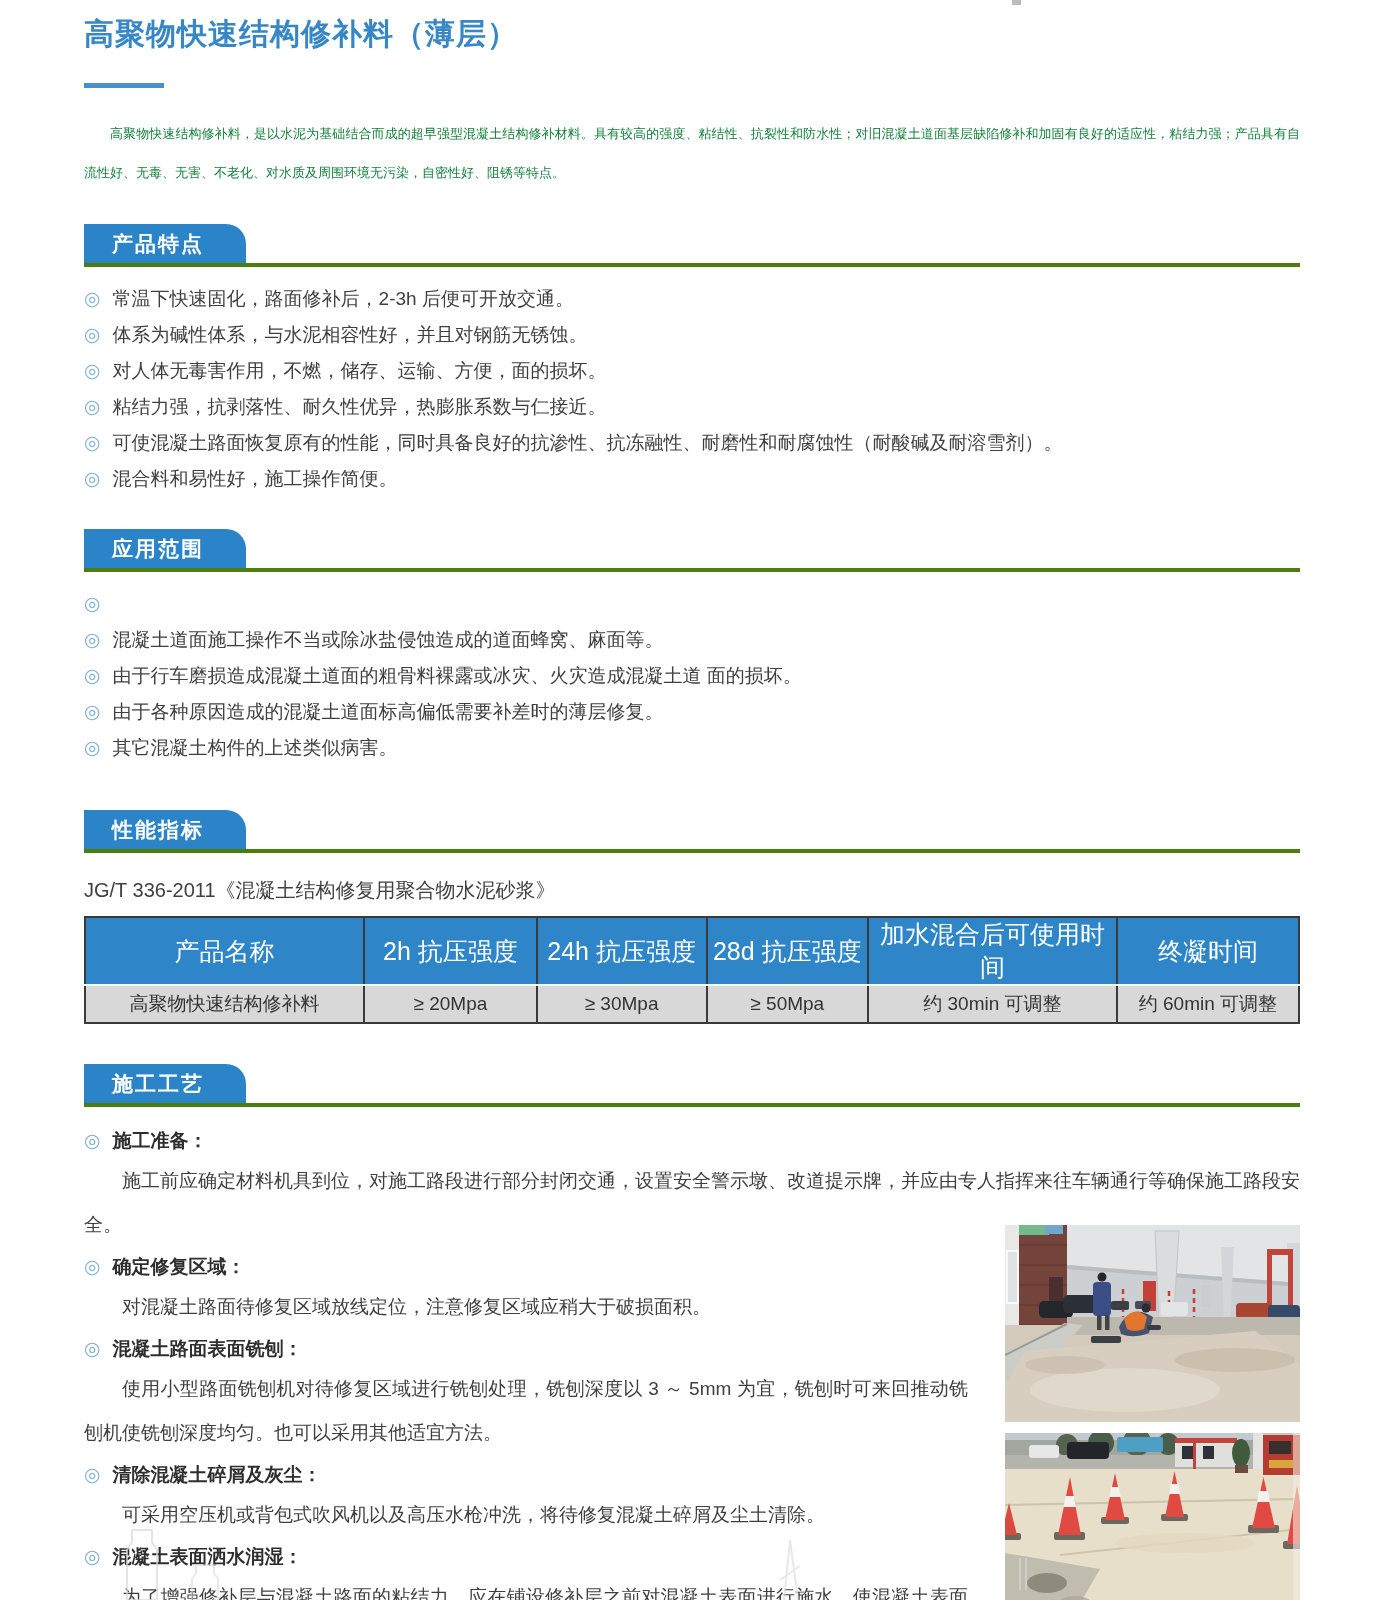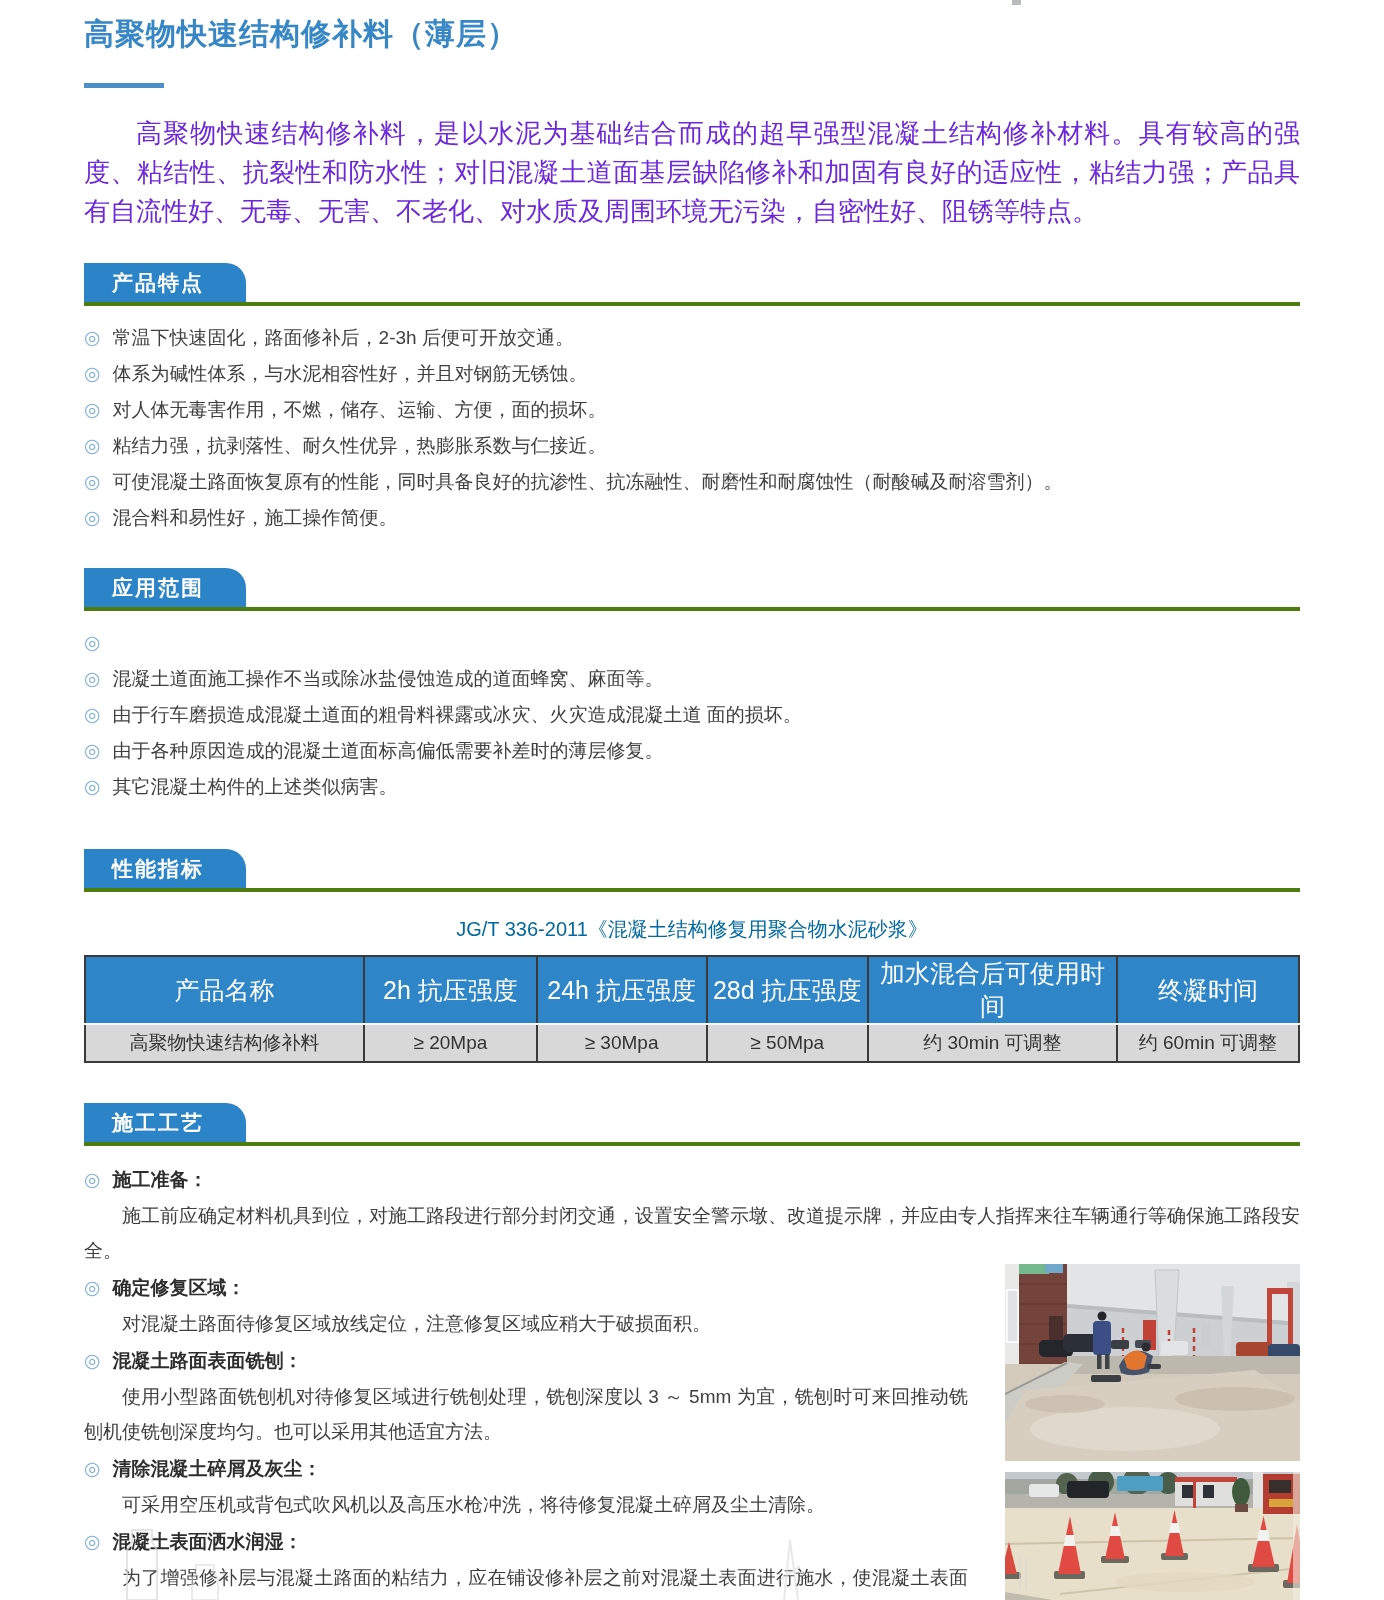--- a/index.html
+++ b/index.html
@@ -9,55 +9,55 @@
     -webkit-font-smoothing:antialiased;
   }
   .content{margin:0 84px;position:relative;}
 
   
   .page-title{
     padding-top:14px;font-size:30px;font-weight:bold;color:#3787c6;letter-spacing:1px;
   }
   .title-rule{width:80px;height:5px;background:#4a8fc8;margin-top:28px;}
   .intro{
-    margin:26px 0 0 0;font-size:26px;line-height:39px;color:#6d28d9;
+    margin:26px 0 0 0;font-size:13px;line-height:39px;color:#15803d;
     text-indent:2em;text-align:justify;
   }
 
   
   .section-tab{margin-top:32px;border-bottom:4px solid #4d7c0f;line-height:0;}
   .tab-label{
     display:inline-block;background:#2b83c8;color:#ffffff;font-weight:bold;
     font-size:21px;line-height:39px;padding:0 42px 0 28px;
     border-radius:0 20px 0 0;letter-spacing:2px;
   }
 
   
   .blist{margin:14px 0 0 0;padding:0;list-style:none;}
   .blist li{display:flex;align-items:flex-start;font-size:19px;line-height:36px;color:#3f3f3f;}
   .blt{color:#7fb0da;margin-right:12px;font-size:19px;flex:0 0 auto;}
 
   
-  .perf-caption{margin:24px 0 12px 0;text-align:center;font-size:20px;color:#0369a1;}
+  .perf-caption{margin:24px 0 12px 0;font-size:20px;color:#404040;}
   table.perf{width:100%;border-collapse:collapse;table-layout:fixed;}
   table.perf th{
     background:#2e85c7;color:#ffffff;font-weight:normal;font-size:25px;
     height:34px;border:2px solid #3a3a3a;border-bottom:2px solid #f8f8f8;padding:0 2px;
   }
   table.perf td{
     background:#d8d8d8;color:#333333;font-size:19px;text-align:center;
     height:36px;border:2px solid #3a3a3a;border-top:none;padding:0 17px;
   }
   .c0{width:23%;} .c1{width:14.2%;} .c2{width:14%;} .c3{width:13.3%;} .c4{width:20.5%;} .c5{width:15%;}
 
   
   .process-body{position:relative;margin-top:18px;}
   .step-label{display:flex;align-items:flex-start;font-size:19px;font-weight:bold;color:#2e2e2e;line-height:32px;margin-top:4px;}
   .step-label .blt{font-weight:normal;}
-  .step-text{margin:2px 0 2px 0;font-size:19px;line-height:35px;color:#3f3f3f;text-indent:2em;text-align:justify;}
+  .step-text{margin:2px 0 2px 0;font-size:19px;line-height:44px;color:#3f3f3f;text-indent:2em;text-align:justify;}
   .steps-narrow{margin-right:332px;}
 
   
   .photo-stack{position:absolute;top:100px;right:0;width:295px;}
   .photo{display:block;width:295px;}
   .photo + .photo{margin-top:11px;}
 
   
   .top-artifact{position:absolute;left:1012px;top:0;width:9px;height:5px;background:#9aa0a6;opacity:.7;}
   .wm{position:absolute;pointer-events:none;}

